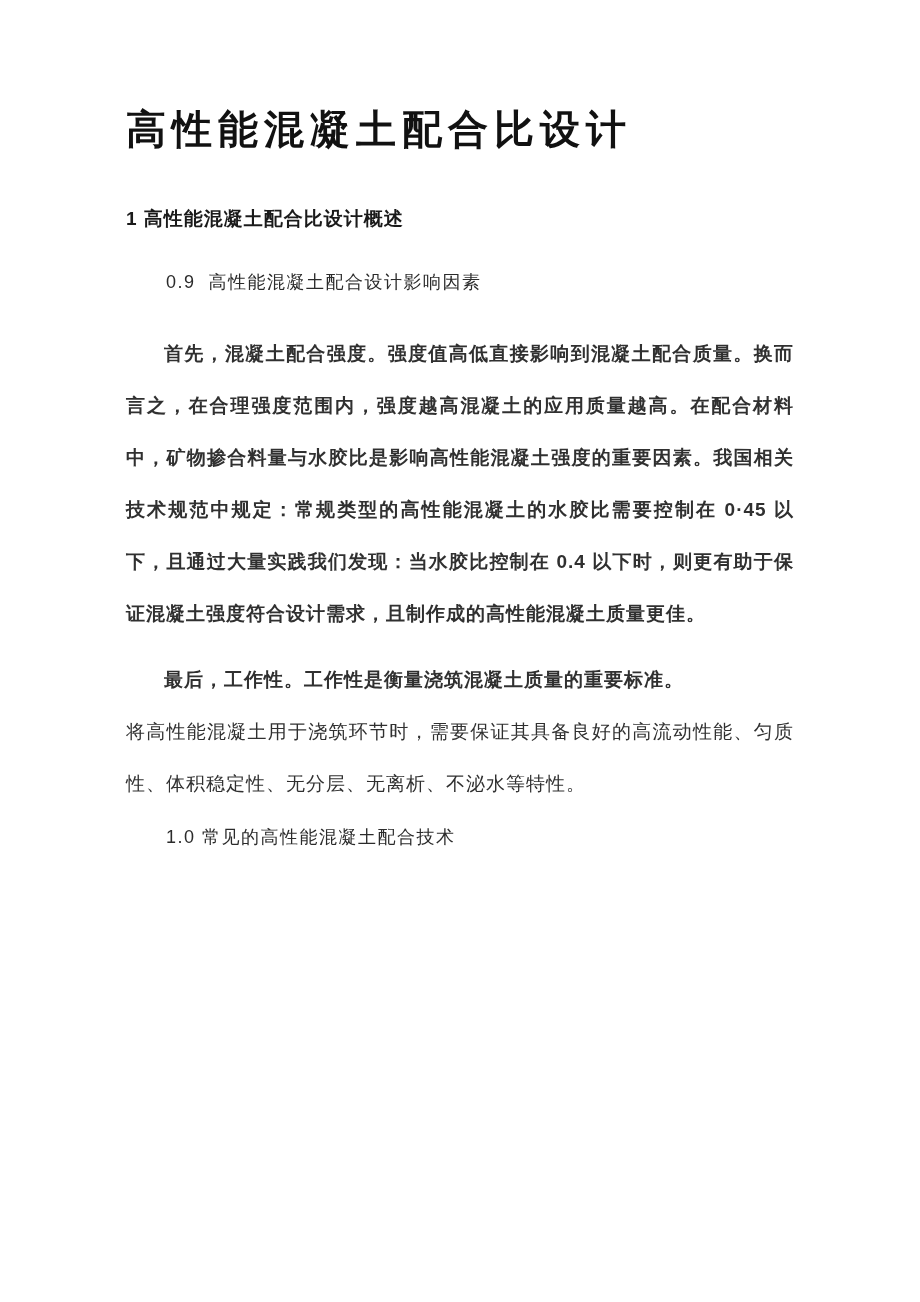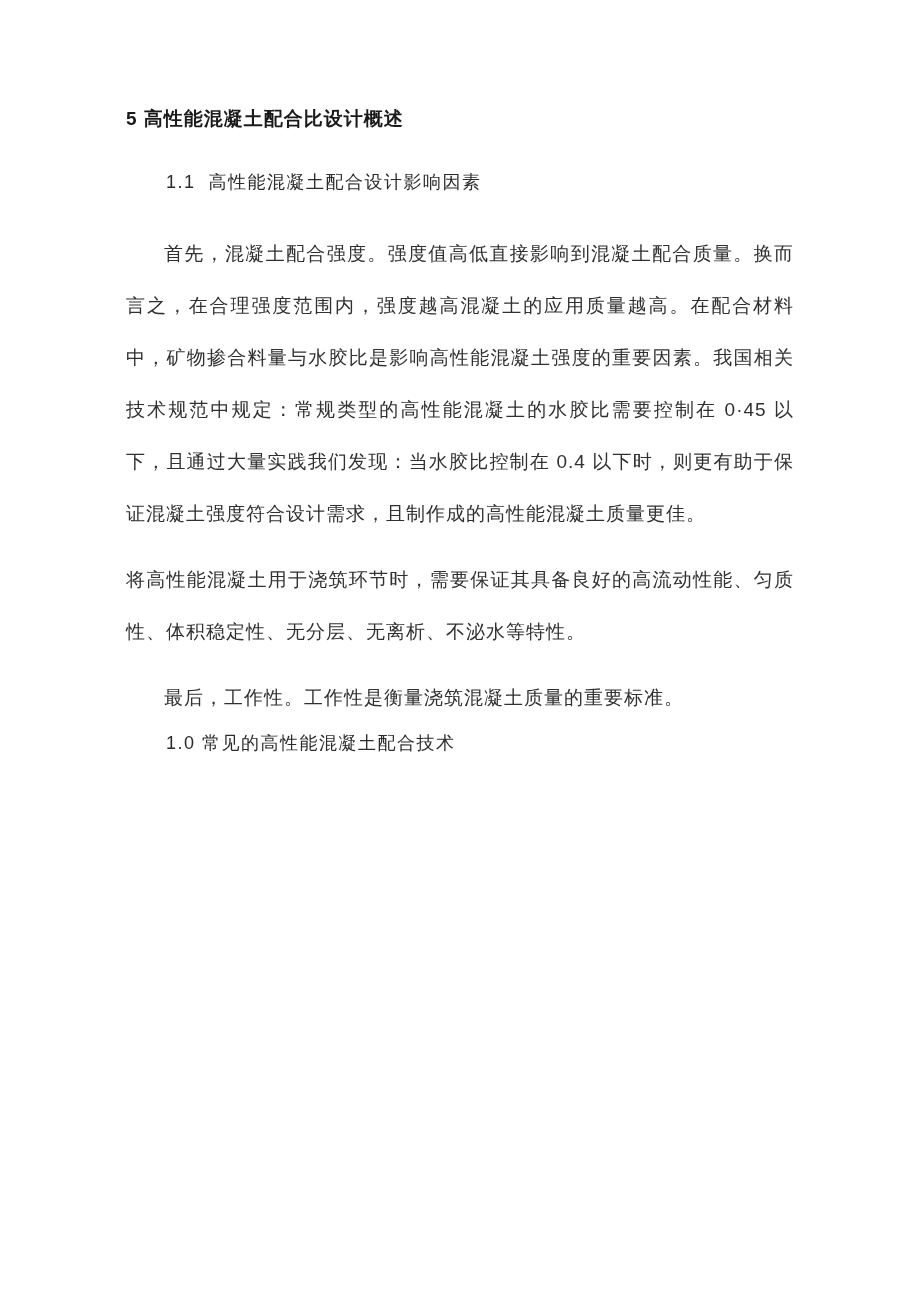--- a/index.html
+++ b/index.html
@@ -49,38 +49,40 @@
   .para {
     font-size: 19px;
     line-height: 52px;
     letter-spacing: 1px;
     text-align: justify;
     color: #303030;
     margin: 0 0 14px 0;
   }
   .para.indent {
     text-indent: 2em;
+    font-weight: bold;
   }
   .para.tight {
     margin-bottom: 0;
   }
 </style>
 </head>
 <body>
 
 <div class="page">
 
+  <h1 class="doc-title">高性能混凝土配合比设计</h1>
 
-  <h2 class="h-section">5 高性能混凝土配合比设计概述</h2>
+  <h2 class="h-section">1 高性能混凝土配合比设计概述</h2>
 
-  <h3 class="h-sub">1.1  高性能混凝土配合设计影响因素</h3>
+  <h3 class="h-sub">0.9  高性能混凝土配合设计影响因素</h3>
 
   <p class="para indent">首先，混凝土配合强度。强度值高低直接影响到混凝土配合质量。换而言之，在合理强度范围内，强度越高混凝土的应用质量越高。在配合材料中，矿物掺合料量与水胶比是影响高性能混凝土强度的重要因素。我国相关技术规范中规定：常规类型的高性能混凝土的水胶比需要控制在 0·45 以下，且通过大量实践我们发现：当水胶比控制在 0.4 以下时，则更有助于保证混凝土强度符合设计需求，且制作成的高性能混凝土质量更佳。</p>
 
 
+  <p class="para indent tight">最后，工作性。工作性是衡量浇筑混凝土质量的重要标准。</p>
+
   <p class="para">将高性能混凝土用于浇筑环节时，需要保证其具备良好的高流动性能、匀质性、体积稳定性、无分层、无离析、不泌水等特性。</p>
-
-  <p class="para indent tight">最后，工作性。工作性是衡量浇筑混凝土质量的重要标准。</p>
 
   <h3 class="h-sub">1.0 常见的高性能混凝土配合技术</h3>
 
 
 </div>
 
 </body></html>

